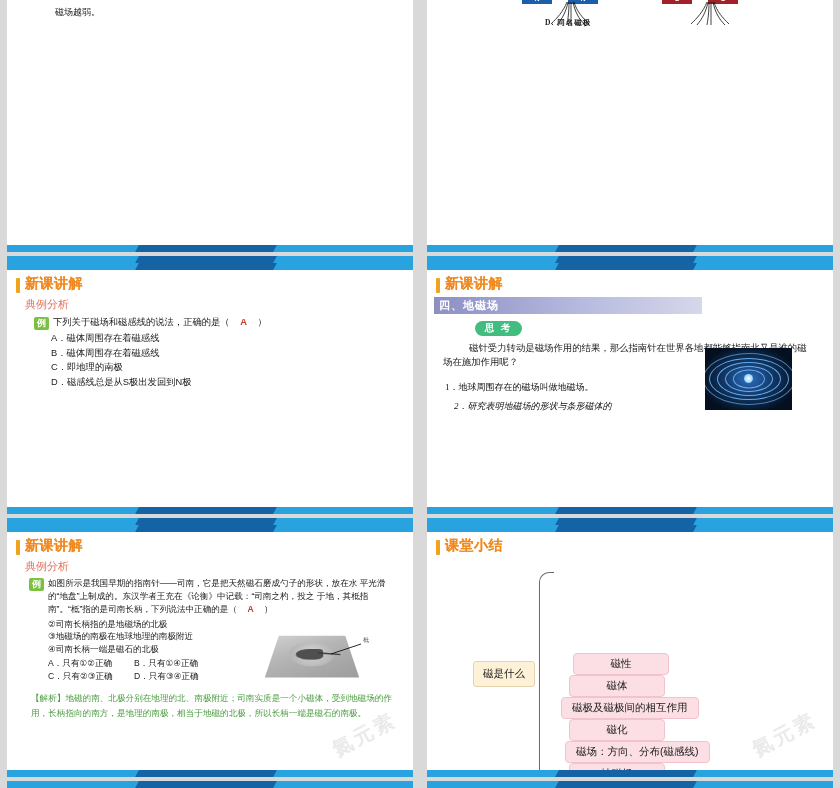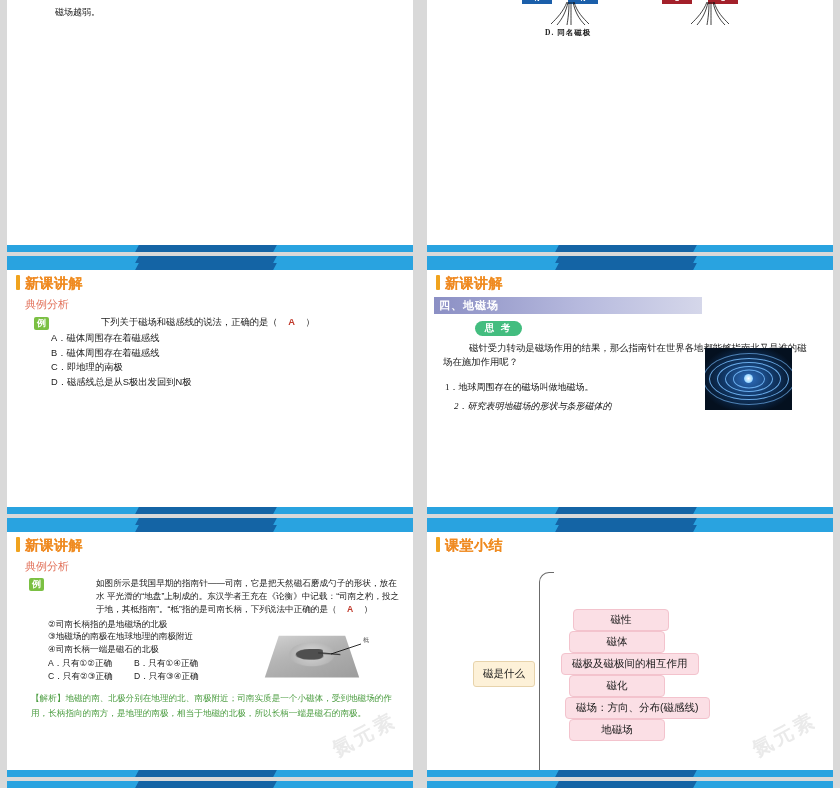--- a/index.html
+++ b/index.html
@@ -44,37 +44,37 @@
   .topbar{
     height:7px;background:#29a3e0;position:relative;overflow:hidden;flex:0 0 auto;
   }
   .topbar .dk{
     position:absolute;top:0;height:7px;width:34%;left:32%;
     background:#1464a5;transform:skewX(-28deg);
   }
   .slide-body{flex:1 1 auto;position:relative;overflow:hidden;}
 
   
-  .hdr{display:flex;align-items:flex-start;gap:5px;padding:5px 0 0 9px;}
+  .hdr{display:flex;align-items:flex-end;gap:5px;padding:5px 0 0 9px;}
   .hdr .tick{width:4px;height:15px;background:#f0a31e;flex:0 0 auto;border-radius:1px;}
   .hdr .htxt{
     font-size:14px;font-weight:bold;color:#f08a1e;letter-spacing:.5px;
     background:linear-gradient(90deg,#ef7d1a 0%,#f5b13c 100%);
     -webkit-background-clip:text;background-clip:text;color:#ef8a22;
   }
   .subhdr{font-size:11px;font-weight:normal;color:#e2725b;padding:4px 0 0 18px;}
 
   
   .qrow{display:flex;gap:4px;padding:4px 10px 0 27px;}
   .qbadge{
     flex:0 0 auto;width:15px;height:13px;background:#7bc043;color:#fff;
     font-size:9px;line-height:13px;text-align:center;border-radius:2px;font-weight:bold;
     margin-top:1px;
   }
-  .qtext{font-size:9.3px;color:#1a1a1a;line-height:1.45;margin-left:48px;}
+  .qtext{font-size:9.3px;color:#1a1a1a;line-height:1.45;}
   .ansA{color:#c0392b;font-weight:bold;}
   .opt{font-size:9.3px;color:#1a1a1a;padding:2.5px 0 0 44px;line-height:1.3;}
   .explain{
     font-size:8.6px;color:#4a9c3f;line-height:1.75;padding:5px 14px 0 28px;
     font-family:"Liberation Serif","DejaVu Serif",serif;
   }
 
   
   .secbar{
     margin:4px 0 0 7px;width:66%;height:17px;
@@ -200,21 +200,21 @@
   .mm .root{
     position:absolute;left:46px;top:50%;transform:translateY(-50%);
     background:#fdf1d8;border:1px solid #e7d3ab;border-radius:3px;
     padding:5px 9px;font-size:10.5px;color:#1a1a1a;white-space:nowrap;
   }
   .mm .brace{
     position:absolute;left:112px;top:17px;bottom:14px;width:14px;
     border-left:1.4px solid #6b6b6b;border-top:1.4px solid #6b6b6b;border-bottom:1.4px solid #6b6b6b;
     border-radius:10px 0 0 10px;
   }
-  .mm .leaves{position:absolute;left:128px;top:10px;right:8px;bottom:8px;display:flex;flex-direction:column;justify-content:center;}
+  .mm .leaves{position:absolute;left:128px;top:10px;right:8px;bottom:8px;display:flex;flex-direction:column;justify-content:flex-end;}
   .mm .leaf{
     background:#fbdfe5;border:1px solid #f3c3cd;border-radius:4px;
     font-size:10.5px;color:#1a1a1a;padding:3px 10px;align-self:flex-start;text-align:center;
   }
 
   
   .magrow{position:absolute;display:flex;align-items:center;}
   .mag{width:30px;height:12px;display:flex;}
   .mag .half{flex:1;display:flex;align-items:center;justify-content:center;color:#fff;font-size:7px;font-weight:bold;}
   .blue .half{background:#1b5faa;}
@@ -286,21 +286,21 @@
           <g stroke="#111" stroke-width="0.8" fill="none">
             <path d="M30 0 C26 10 20 16 14 22"></path>
               <path d="M31 0 C29 10 25 17 20 23"></path>
             <path d="M32 0 C32 10 31 17 30 23"></path>
               <path d="M36 0 C38 10 42 17 48 23"></path>
             <path d="M37 0 C40 10 46 16 52 22"></path>
               <path d="M34 0 C34 11 34 18 34 23"></path>
           </g>
         </svg>
 
-        <div class="lbl-d" style="left:118px;top:28px;">D. 同名磁极</div>
+        <div class="lbl-d" style="left:118px;top:18px;">D. 同名磁极</div>
       </div>
     </div>
     <div class="barstack">
       <div class="bar b1">
           <div class="dk"></div>
         </div>
       <div class="bar b2">
           <div class="dk"></div>
         </div>
     </div>

